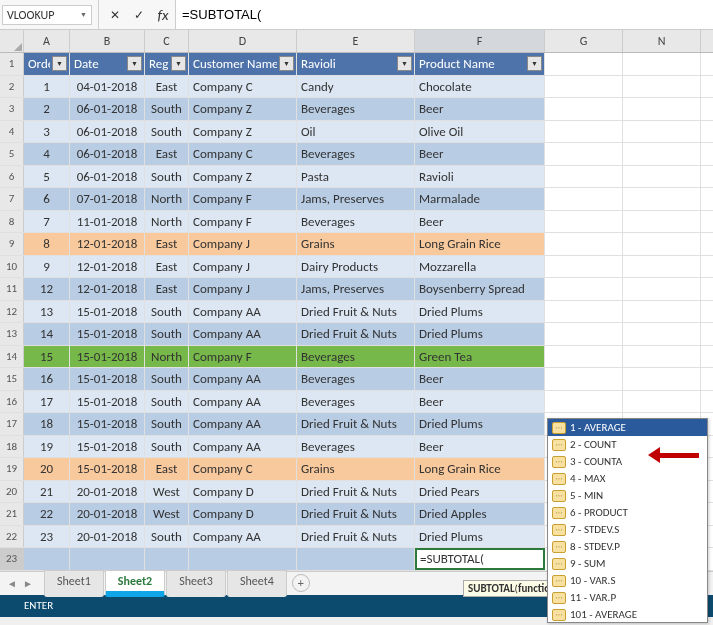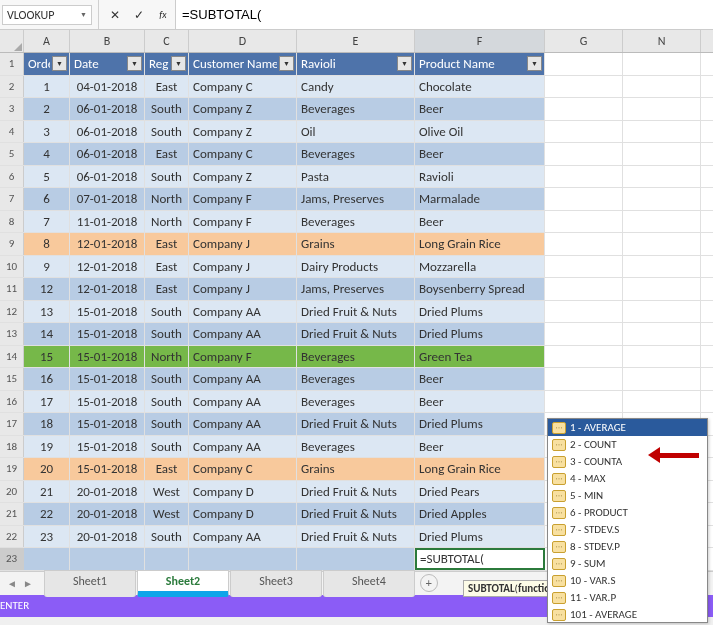--- a/index.html
+++ b/index.html
@@ -35,21 +35,21 @@
     .fb-icon {
       width: 20px; height: 20px;
       display: inline-flex;
       align-items: center;
       justify-content: center;
       color: #888;
       margin: 0 2px;
       font-size: 12px;
     }
     .fb-icon.active { color: #333; }
-    .fx-icon { font-style: italic; font-size: 10px; }
+    .fx-icon { font-style: italic; font-size: 15px; }
     .formula-input {
       flex: 1;
       background: white;
       border: none;
       border-left: 1px solid #ccc;
       padding: 4px 6px;
       font-size: 13px;
       outline: none;
       height: 100%;
     }
@@ -230,21 +230,21 @@
       padding-left: 4px;
       font-size: 12px;
     }
     .nav-btn {
       width: 14px; height: 14px;
       display:flex; align-items:center; justify-content:center;
       color:#888; font-size:10px;
       margin:0 1px;
     }
     .sheet-tab {
-      padding: 3px 28px;
+      padding: 3px 12px;
       border: 1px solid #ccc;
       border-bottom: none;
       background: #e6e6e6;
       margin-right: 1px;
       border-radius: 0 0 3px 3px;
       color: #555;
     }
     .sheet-tab.active {
       background: white;
       color: #2a7a3b;
@@ -253,26 +253,26 @@
     }
     .new-sheet {
       width: 18px; height:18px;
       border:1px solid #bbb; border-radius:50%;
       display:flex; align-items:center; justify-content:center;
       font-size:12px; color:#666;
       margin-left:4px;
     }
     .status-bar {
       height: 22px;
-      background: #8b5cf6;
+      background: #0c4a6e;
       color: white;
       font-size: 11px;
       display: flex;
       align-items: center;
-      padding: 0 0;
+      padding: 0 24px;
     }
     .table-header .cell span:first-child { overflow:hidden; }
   </style>
 </head>
 <body>
 
 <div class="formula-bar">
   <div class="name-box">
     <span>VLOOKUP</span>
     <span class="name-box-arrow">▼</span>

